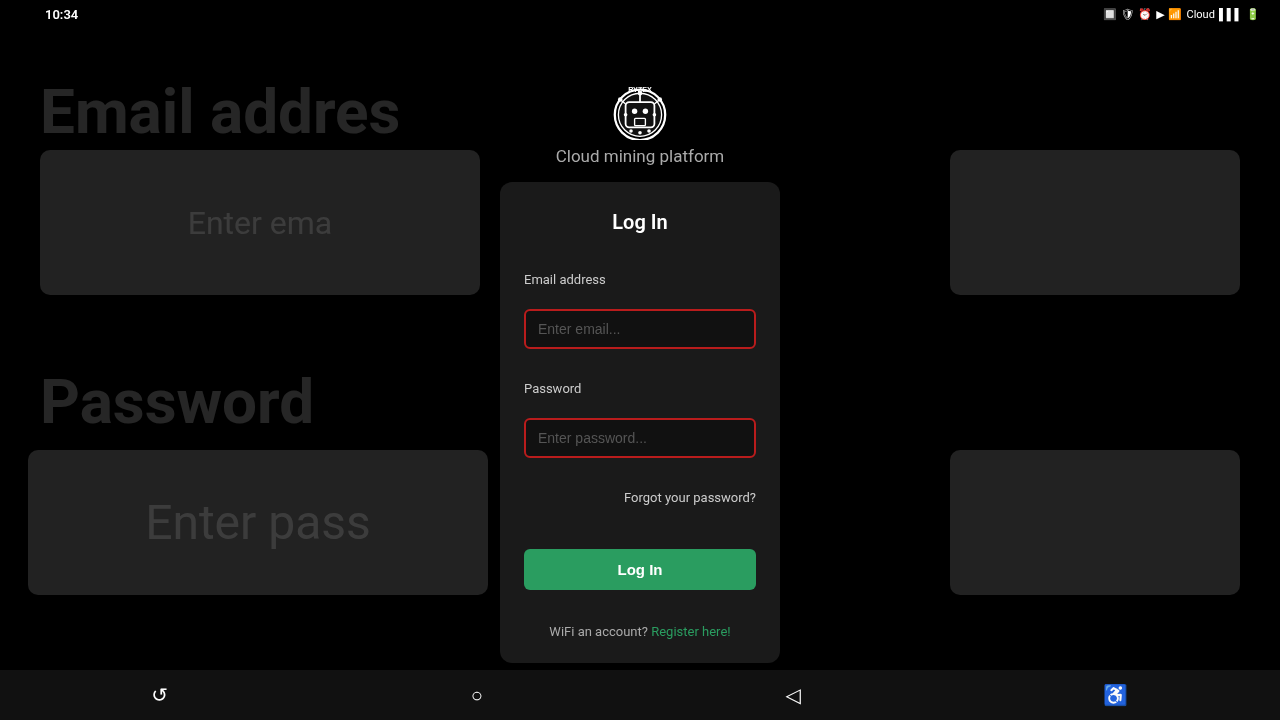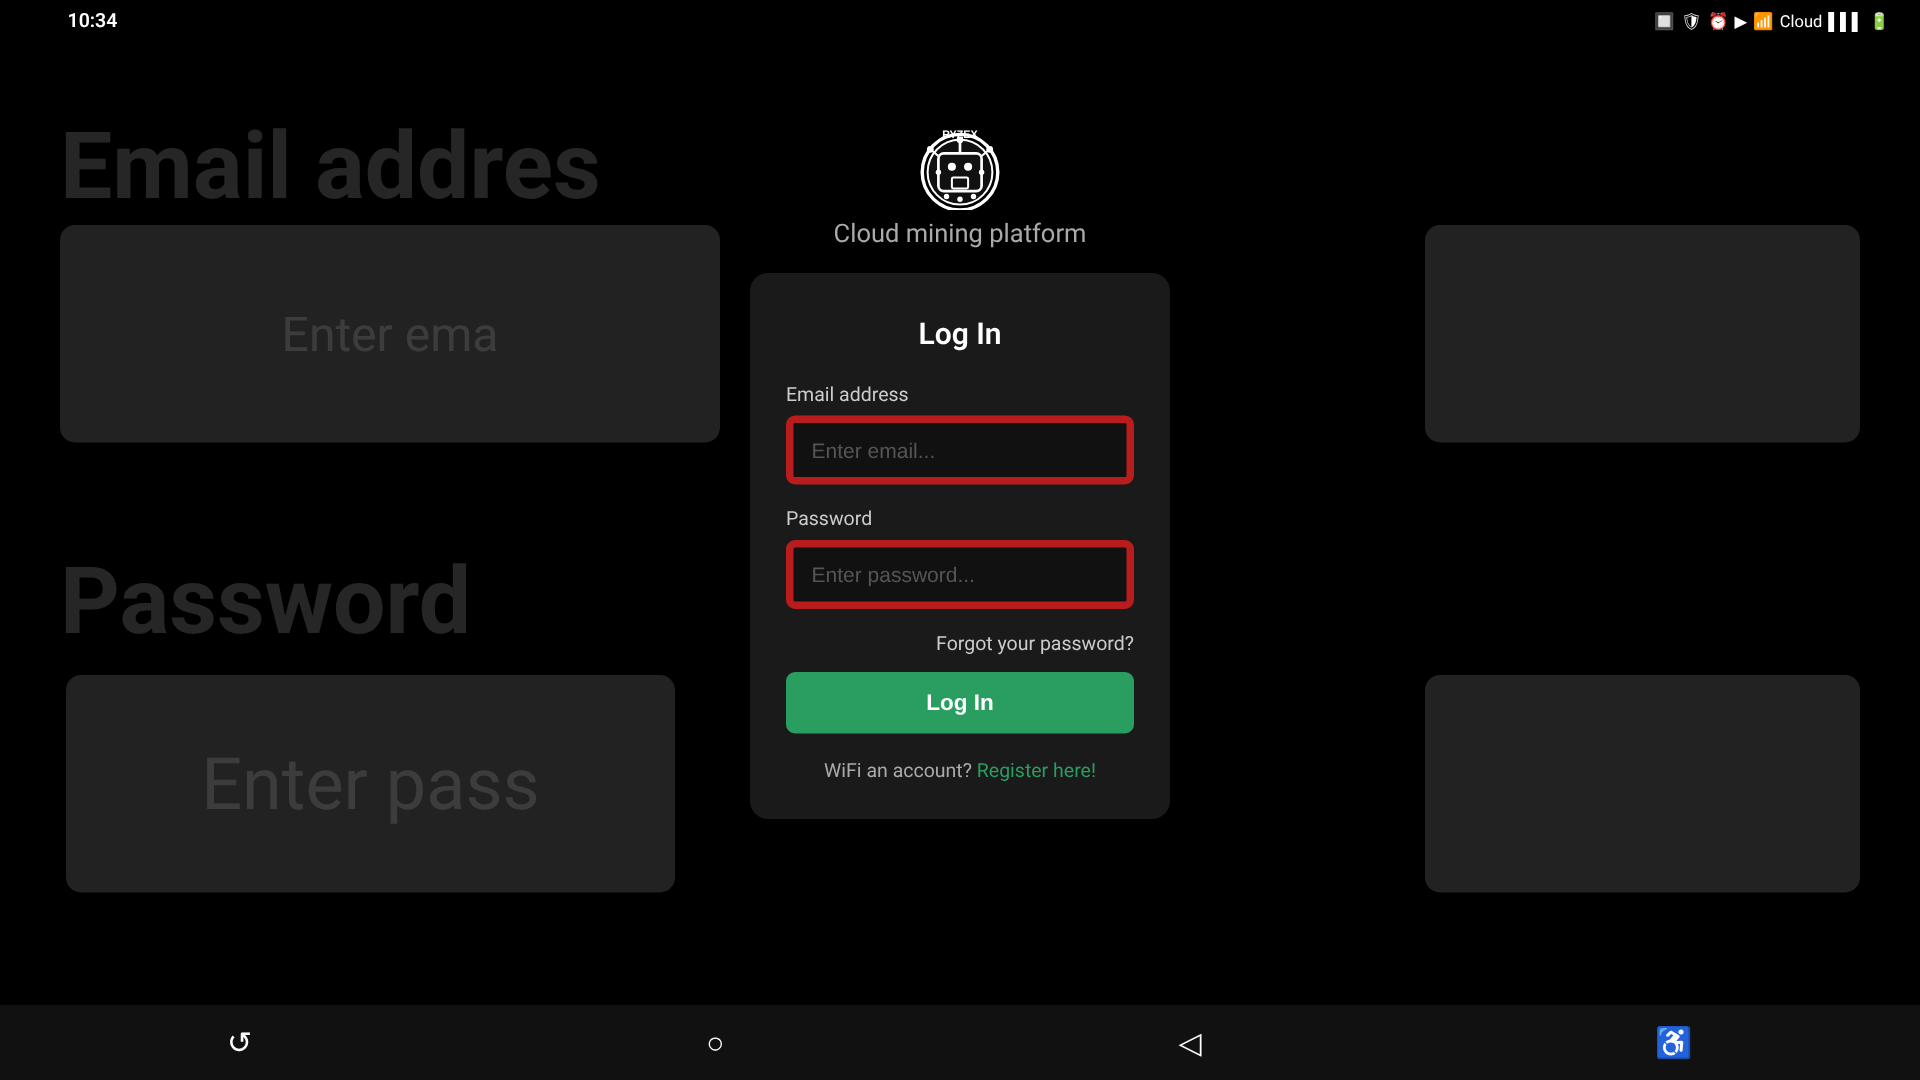--- a/index.html
+++ b/index.html
@@ -66,22 +66,22 @@
       font-size: 62px;
       font-weight: 700;
       position: absolute;
       top: 365px;
       left: 40px;
     }
 
     .bg-card-bottom-left {
       position: absolute;
       top: 450px;
-      left: 44px;
-      width: 406px;
+      left: 28px;
+      width: 460px;
       height: 145px;
       background: rgba(40,40,40,0.85);
       border-radius: 10px;
       display: flex;
       align-items: center;
       justify-content: center;
     }
 
     .bg-card-bottom-left-text {
       color: rgba(255,255,255,0.12);
@@ -166,59 +166,59 @@
     }
 
     
     .login-card {
       background: #1a1a1a;
       border-radius: 12px;
       width: 280px;
       padding: 28px 24px 24px 24px;
       display: flex;
       flex-direction: column;
-      gap: 0;
+      gap: 16px;
       justify-content: flex-end;
     }
 
     .login-title {
       color: #fff;
       font-size: 20px;
       font-weight: 600;
       text-align: center;
       margin-bottom: 22px;
     }
 
     .field-label {
       color: #ccc;
       font-size: 13px;
       margin-bottom: 6px;
     }
 
     .field-input {
       width: 100%;
       background: #111;
-      border: 5px solid #b91c1c;
+      border: 2px solid #b91c1c;
       border-radius: 6px;
       color: #888;
       font-size: 14px;
       padding: 10px 12px;
       outline: none;
       margin-bottom: 16px;
     }
 
     .field-input::placeholder {
       color: #555;
     }
 
     .forgot-password {
       color: #ccc;
       font-size: 13px;
       text-align: right;
-      margin-bottom: 11px;
+      margin-bottom: 28px;
       cursor: pointer;
     }
 
     .login-button {
       width: 100%;
       background: #2a9d60;
       color: #fff;
       border: none;
       border-radius: 6px;
       font-size: 15px;

